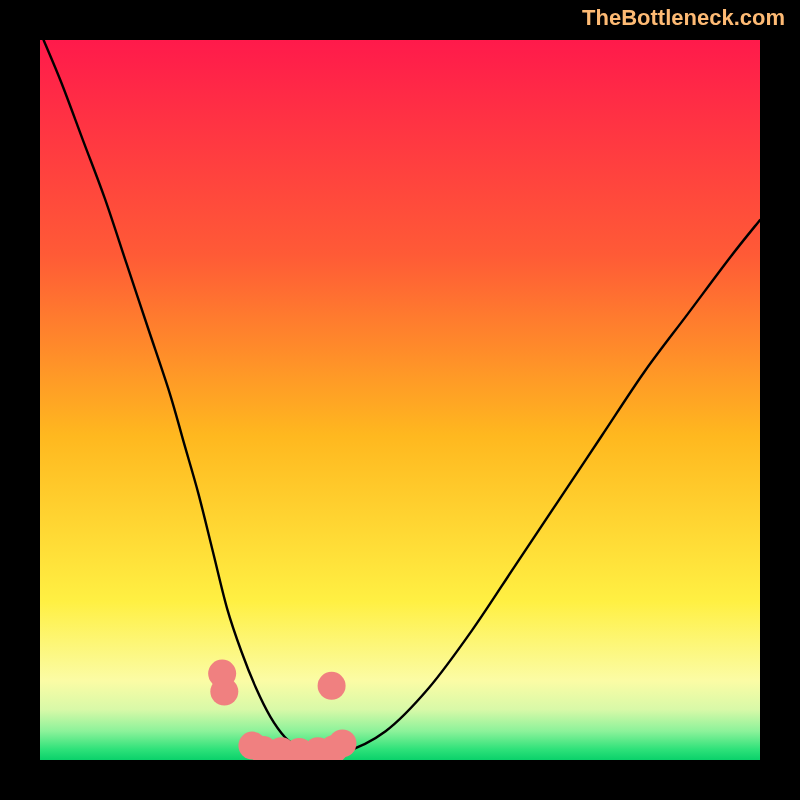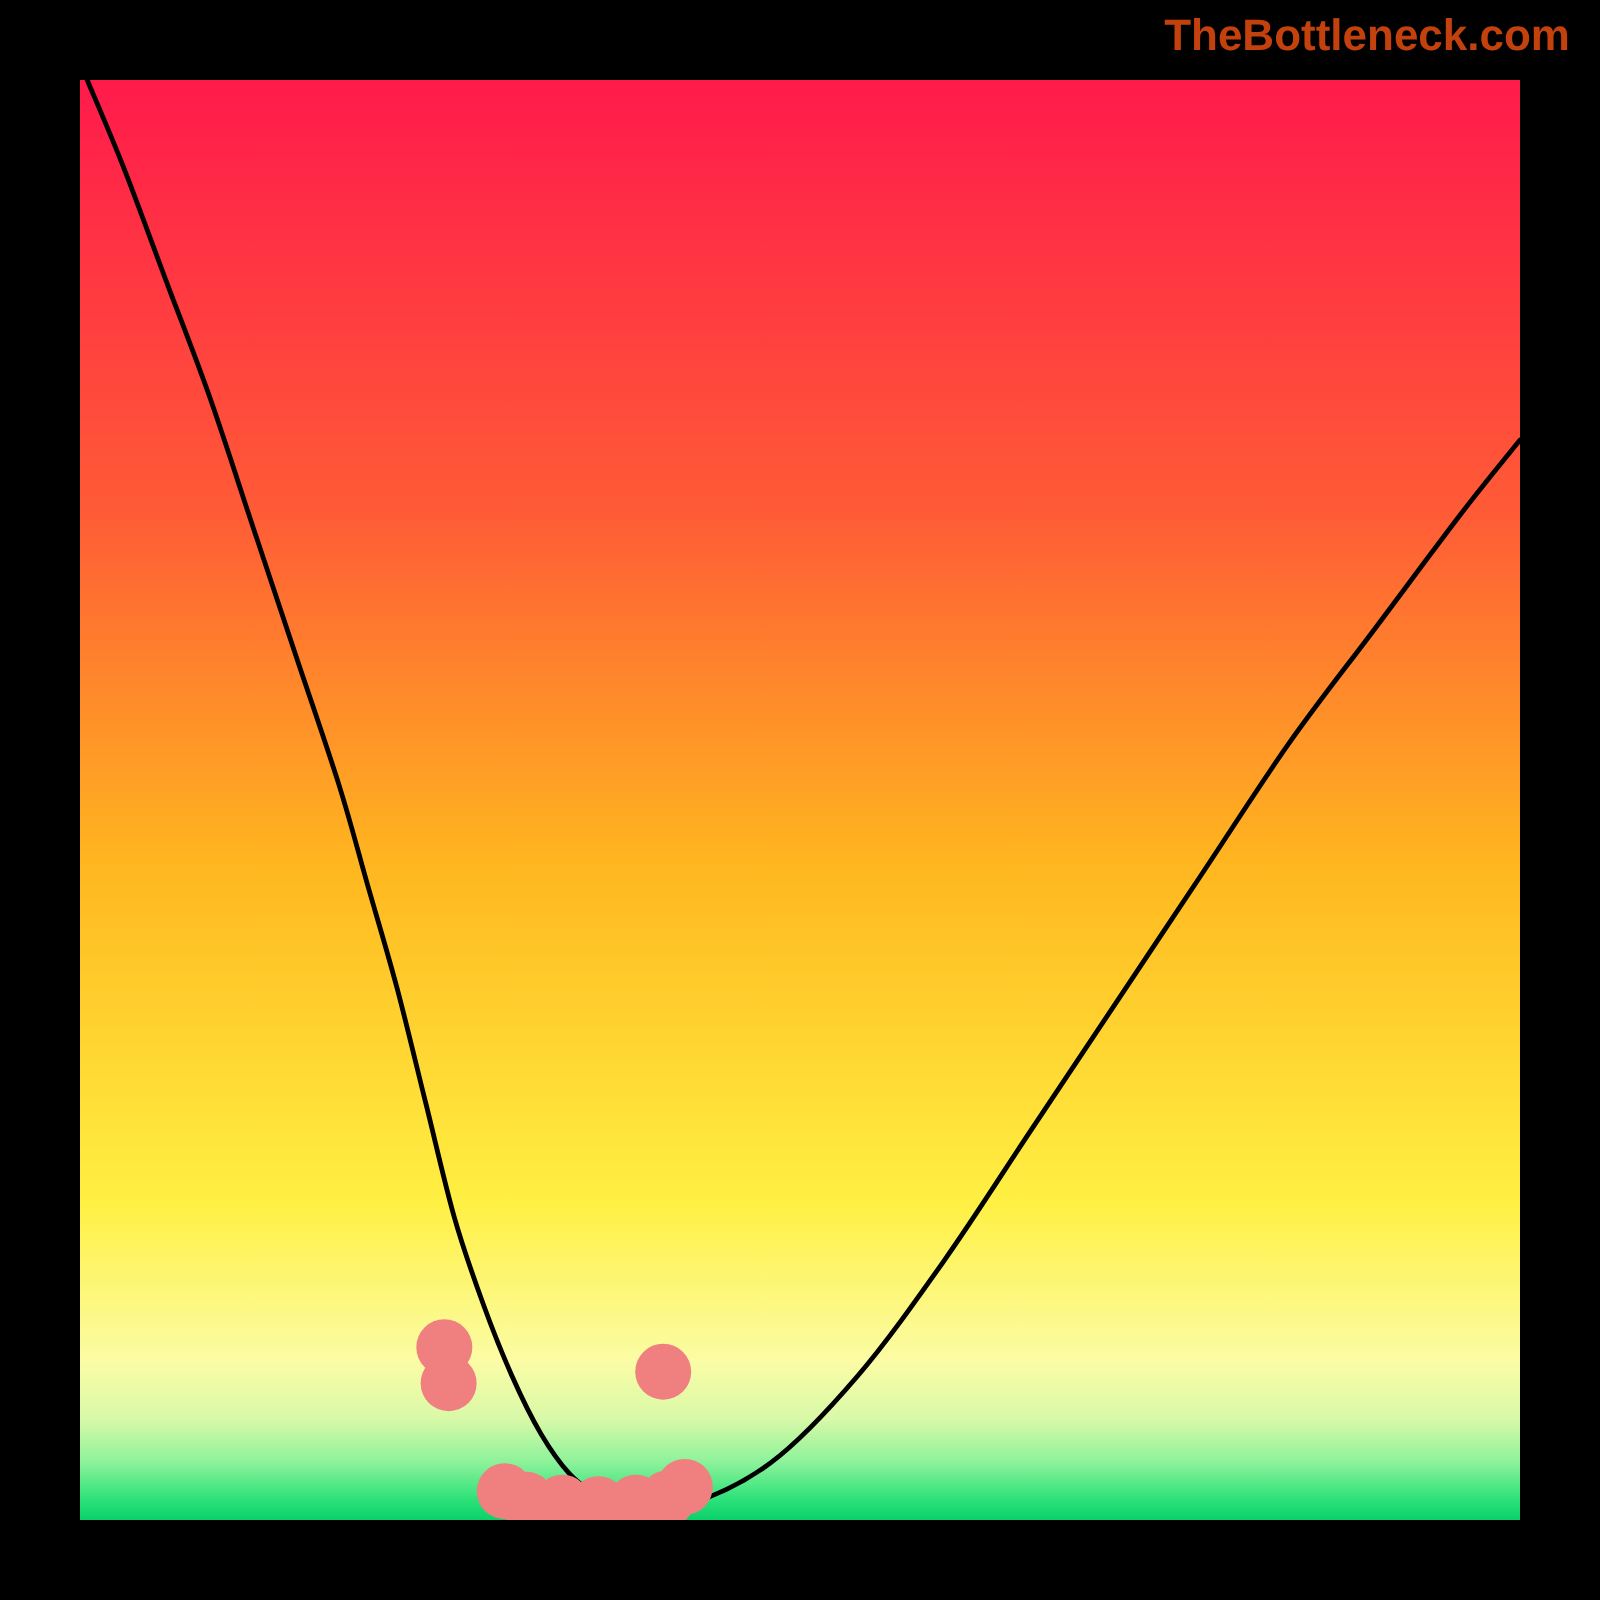--- a/index.html
+++ b/index.html
@@ -15,21 +15,21 @@
     width: 800px;
     height: 800px;
   }
   .attribution {
     position: absolute;
     top: 5px;
     right: 15px;
     font-family: Arial, Helvetica, sans-serif;
     font-size: 22px;
     font-weight: bold;
-    color: #c2410c;
+    color: #fdba74;
     z-index: 10;
   }
   .plot-area {
     position: absolute;
     left: 40px;
     top: 40px;
     width: 720px;
     height: 720px;
     overflow: hidden;
   }

